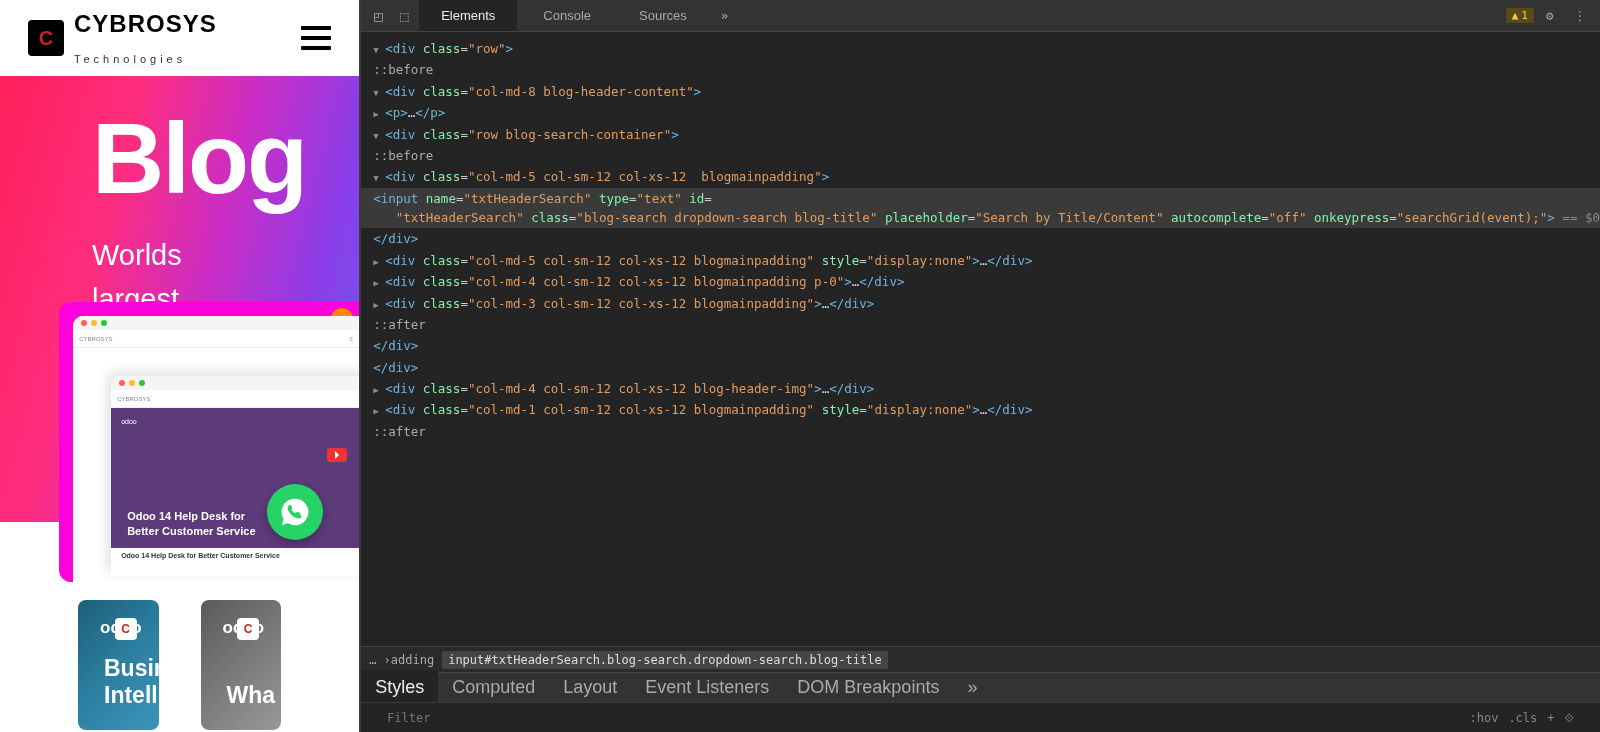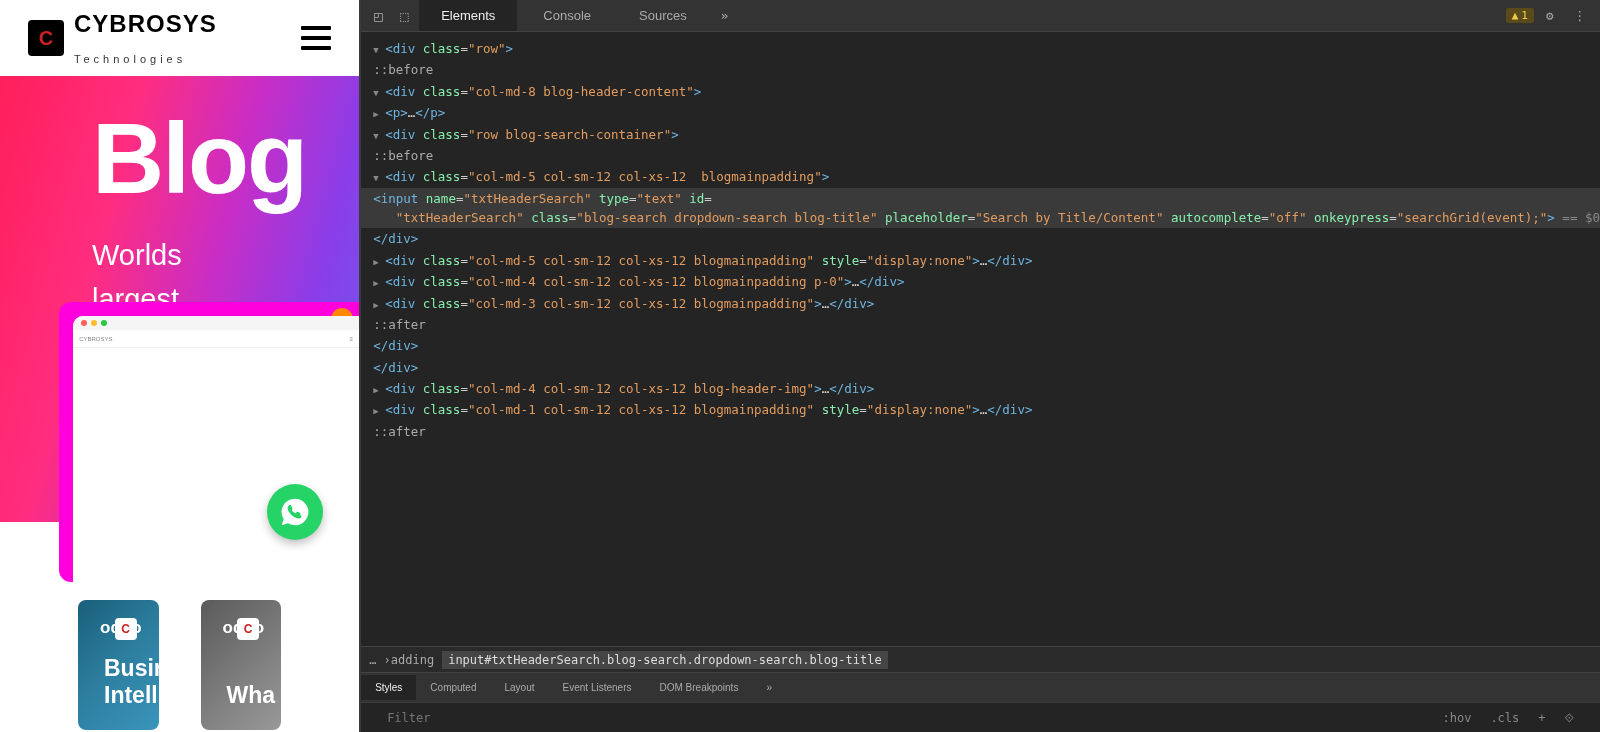--- a/index.html
+++ b/index.html
@@ -59,26 +59,26 @@
 .dt-elements { flex: 1; overflow: hidden; padding: 6px 0; line-height: 1.55; }
 .dt-elements .line { padding: 1px 0; white-space: pre; padding-left: 12px;}
 .dt-elements .line.sel { background: #3a3a3a; }
 .tri { color: #888; margin-right: 2px; display:inline-block; width:10px;}
 .tri.open::before{content:"▼";font-size:9px;} .tri.closed::before{content:"▶";font-size:9px;}
 .tag { color: #6eb4e0; } .attr { color: #86efac; } .val { color: #e29c5f; } .txt { color: #ddd; } .pseudo { color: #aaa; } .eq{color:#888;}
 .indent-1{padding-left:30px;} .indent-2{padding-left:52px;} .indent-3{padding-left:74px;} .indent-4{padding-left:96px;} .indent-5{padding-left:118px;}
 .breadcrumb { height: 26px; background: #2a2a2a; border-top: 1px solid #444; display: flex; align-items: center; padding-left: 8px; font-size: 12px; gap: 8px; white-space:nowrap; overflow:hidden;}
 .breadcrumb .node { color: #aaa; }
 .breadcrumb .node.last { background: #454545; padding: 2px 6px; color:#ddd;}
-.styles-tabs { height: 30px; background: #333; border-top: 1px solid #444; display: flex; align-items: center; font-size: 10px; font-family: -apple-system,sans-serif;}
+.styles-tabs { height: 30px; background: #333; border-top: 1px solid #444; display: flex; align-items: center; font-size: 18px; font-family: -apple-system,sans-serif;}
 .styles-tabs .stab { padding: 7px 14px; color: #aaa; cursor:pointer;}
 .styles-tabs .stab.active { background: #242424; color: #eee; }
 .styles-filter { height: 30px; display: flex; align-items: center; padding: 0 26px; justify-content: space-between; color: #888; border-top:1px solid #3a3a3a;}
 .styles-filter input { background: transparent; border: none; color: #888; font-family: inherit; font-size: 12px; width: 80px;}
-.styles-filter .opts { display: flex; gap: 19px; font-size: 12px; align-items:center;}
+.styles-filter .opts { display: flex; gap: 10px; font-size: 12px; align-items:center;}
 </style>
 </head>
 <body>
 
 <div class="browser-pane">
   <div class="top-bar">
     <div class="logo-wrap">
       <div class="logo-square">
           <span class="red">C</span>
         </div>
@@ -114,20 +114,37 @@
       <div class="window">
         <div class="chrome">
             <i></i>
             <i></i>
             <i></i>
           </div>
         <div class="nav inner">
             <span>CYBROSYS</span>
             <span>≡</span>
           </div>
+        <div class="sub-window">
+          <div class="chrome">
+              <i></i>
+              <i></i>
+              <i></i>
+            </div>
+          <div class="nav inner">
+              <span>CYBROSYS</span>
+            </div>
+          <div class="article">
+            <span class="badge">odoo</span>
+            <div class="yt"></div>
+            <h3>Odoo 14 Help Desk for Better Customer Service</h3>
+          </div>
+          <div class="article-small">Odoo 14 Help Desk for Better Customer Service</div>
+
+        </div>
       </div>
     </div>
   </div>
 
   <div class="below-fold">
     <div class="card a">
       <span class="ologo">odoo</span>
       <span class="cysr">C</span>
       <h3>Business Intelligence</h3>
     </div>

